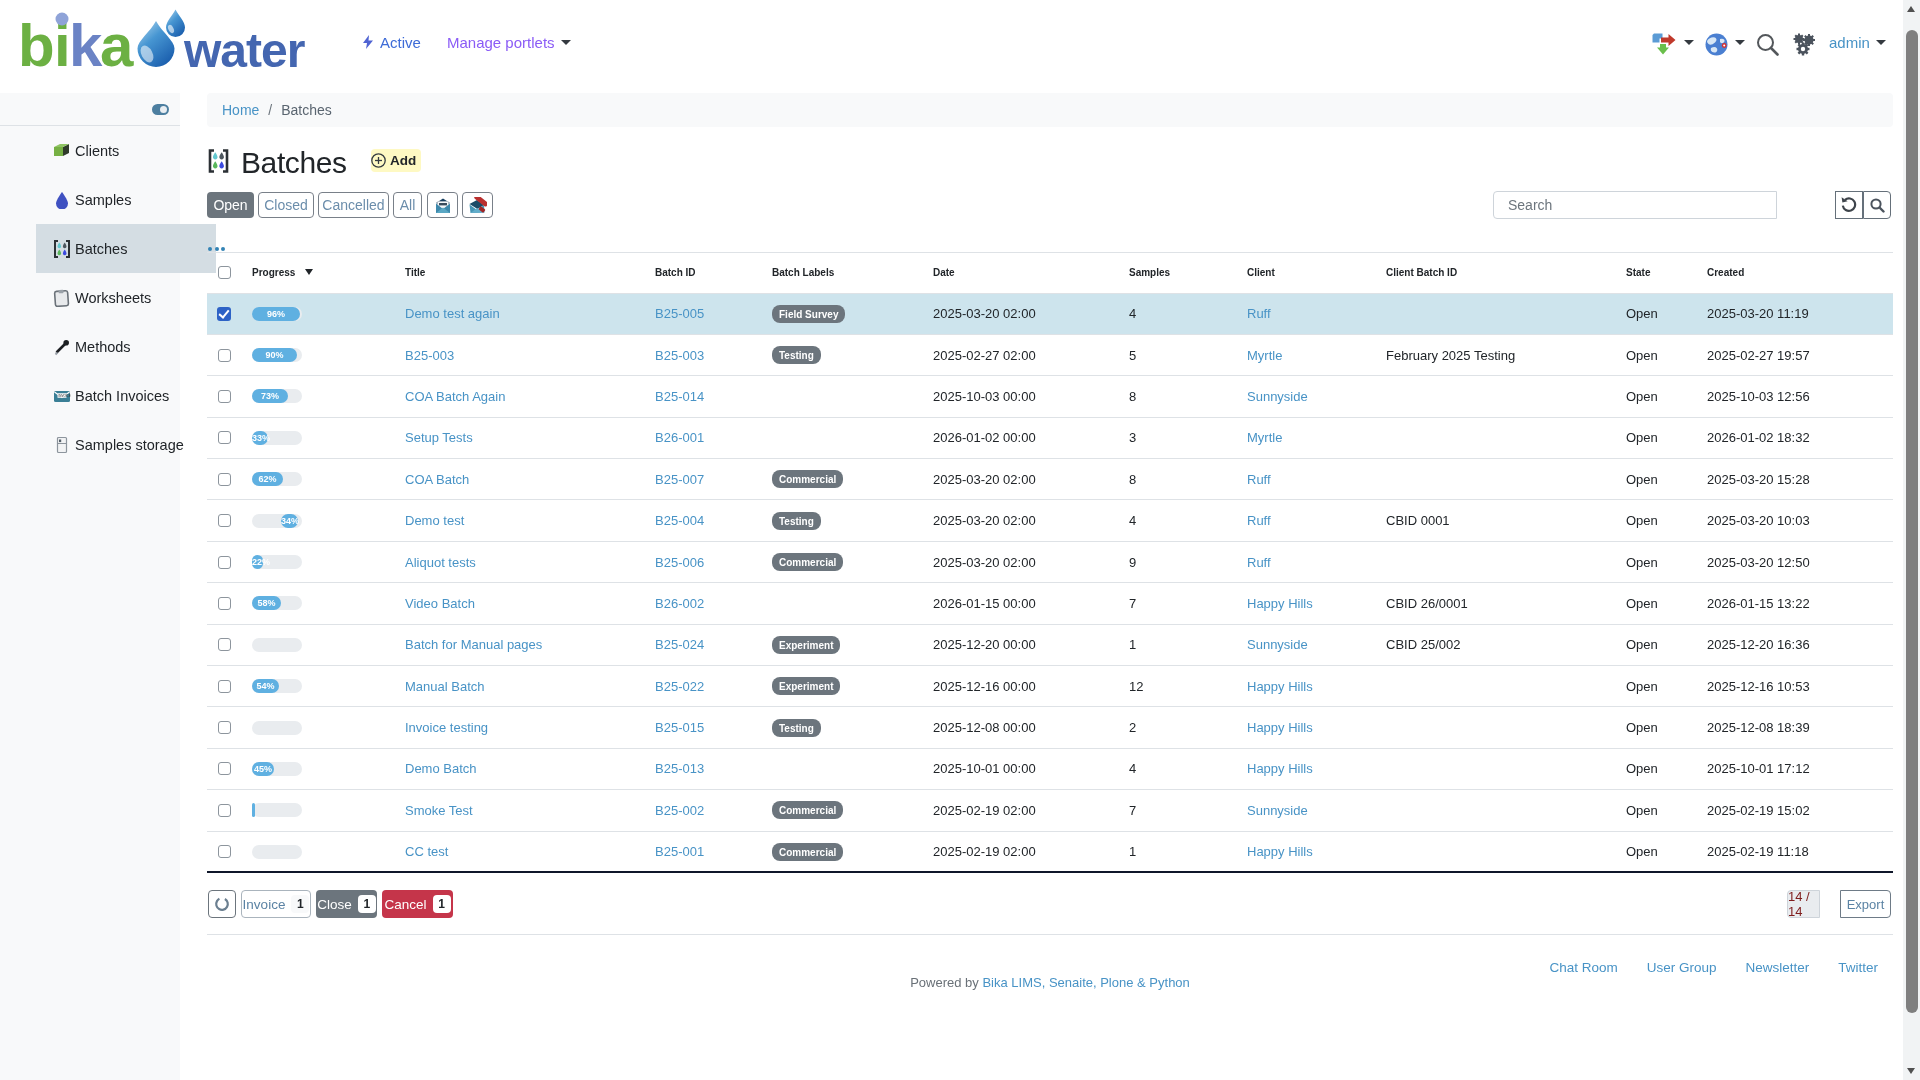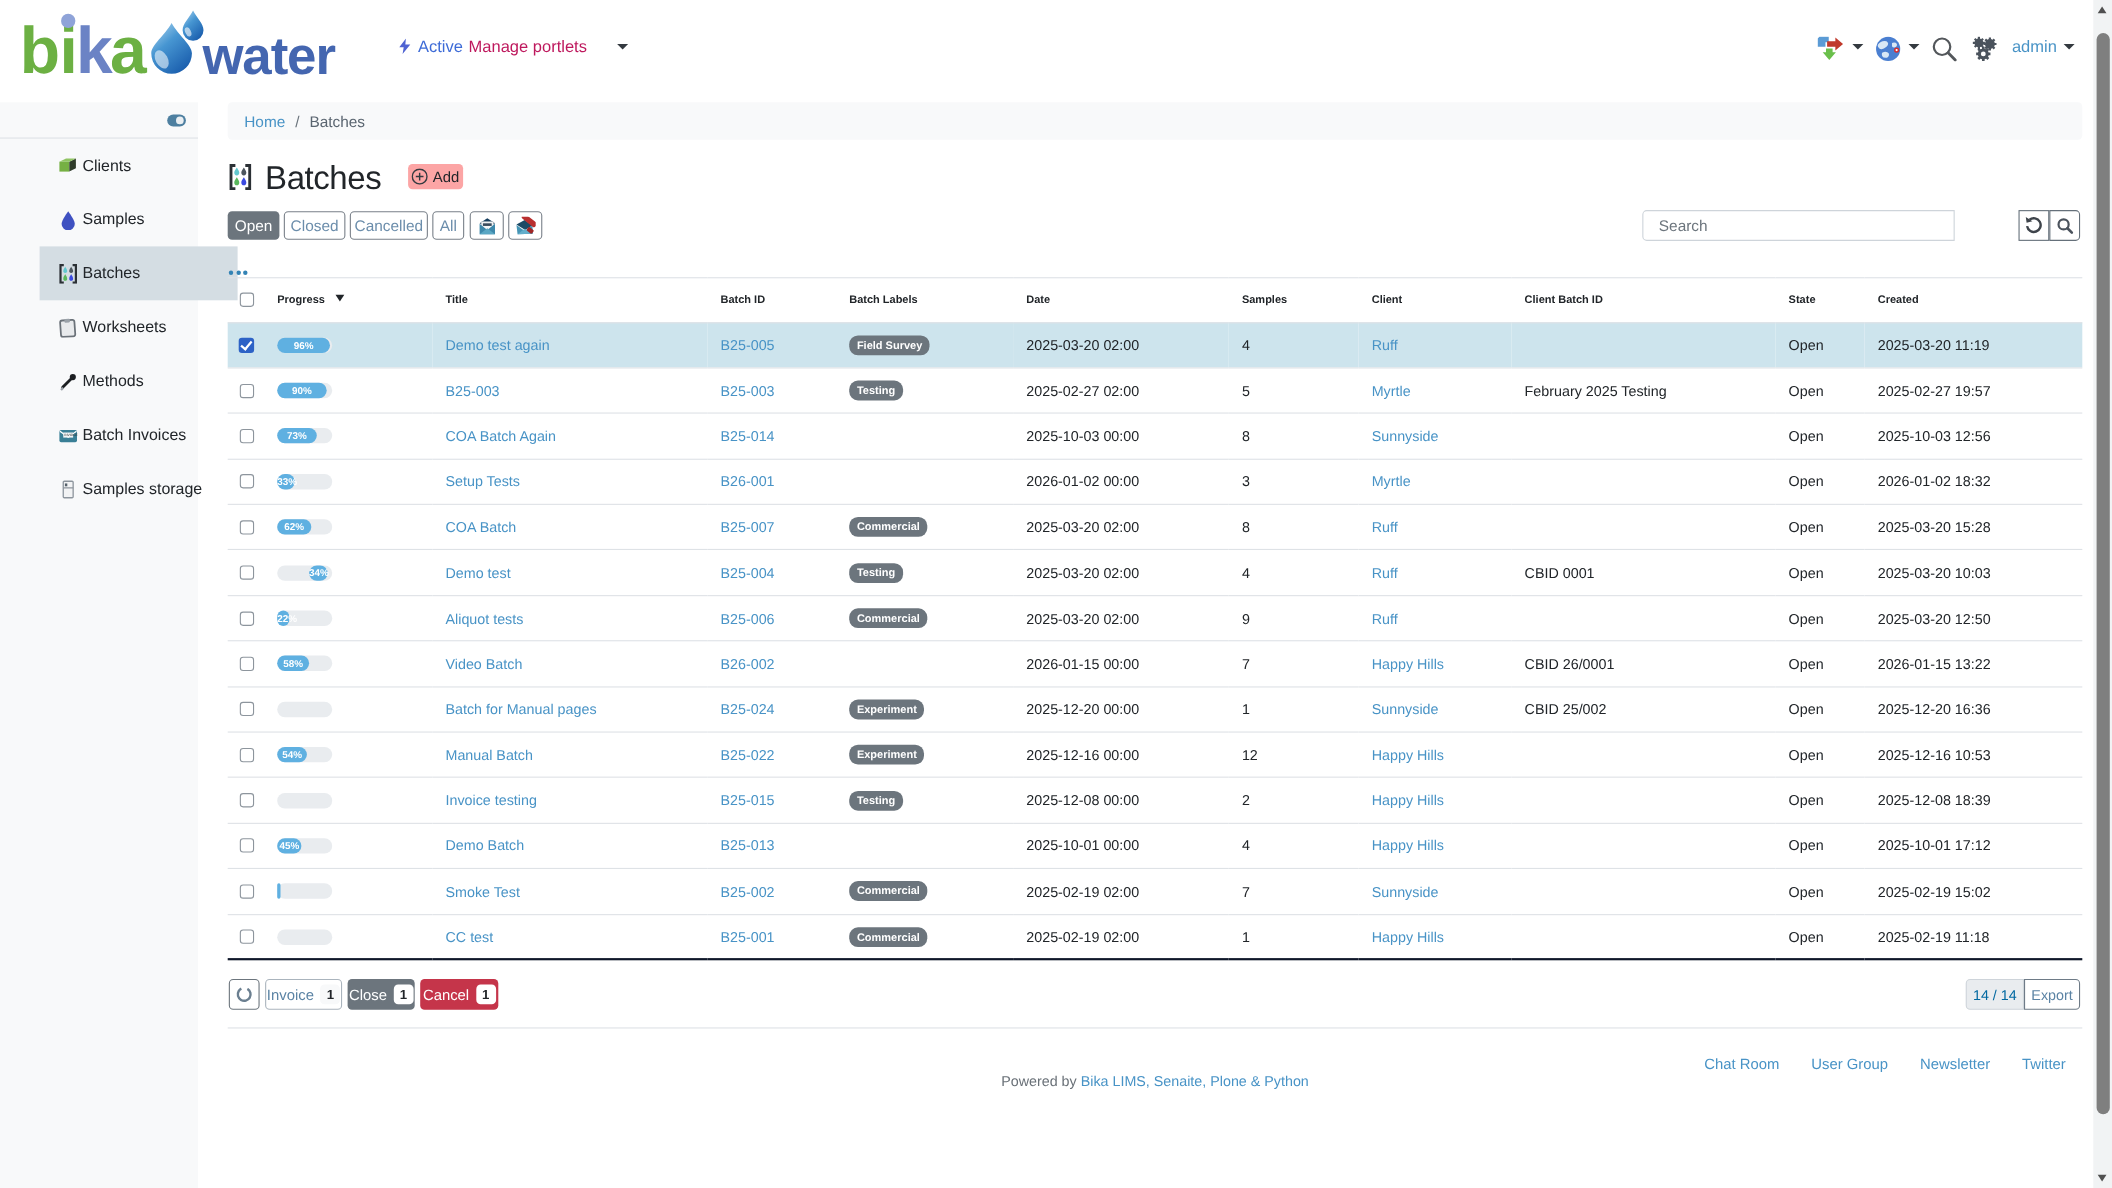--- a/index.html
+++ b/index.html
@@ -30,23 +30,23 @@
 
 
 #breadcrumb { position:absolute; left:207px; top:93px; width:1686px; height:34px;
   background:#f8f9fa; border-radius:4px; font-size:14px; line-height:34px; padding-left:15px; }
 #breadcrumb a { color:#4893c6; }
 #breadcrumb .sep { color:#6c757d; margin:0 9px; }
 #breadcrumb .cur { color:#5a6570; }
 
 #pgtitle { position:absolute; left:241px; top:146px; font-size:30px; font-weight:500; color:#212529; letter-spacing:-0.4px; }
 #titleicon { position:absolute; left:208px; top:149px; }
-#addbtn { position:absolute; left:371px; top:149px; width:50px; height:23px; background:#fca5a5;
+#addbtn { position:absolute; left:371px; top:149px; width:50px; height:23px; background:#fef9c3;
   border-radius:4px; font-size:13.5px; color:#212529; display:flex; align-items:center;
-  justify-content:center; gap:4px; }
+  justify-content:flex-start; gap:4px;font-weight:bold; }
 
 .fbtn { position:absolute; top:192px; height:26px; border-radius:4px; font-size:14px;
   display:flex; align-items:center; justify-content:center; }
 .fbtn.dark { background:#6c757d; color:#fff; }
 .fbtn.lite { background:#fff; border:1px solid #798089; color:#6b8dab; }
 
 #searchwrap { position:absolute; left:1493px; top:191px; width:398px; height:28px; }
 #searchinput { position:absolute; left:0; top:0; width:284px; height:28px; border:1px solid #ced4da;
   border-radius:4px 0 0 4px; font-size:14px; color:#6c757d; line-height:26px; padding-left:14px; background:#fff; }
 .sbtn { position:absolute; top:0; width:28px; height:28px; background:#fff; border:1px solid #65707a;
@@ -113,21 +113,21 @@
     <ellipse cx="127" cy="46" rx="5.5" ry="9" transform="rotate(-28 127 46)" fill="#ffffff" opacity="0.55"></ellipse>
     <path d="M155.5 1.5 C158.5 7.5 165 13.5 165 19.5 a9.5 9.5 0 1 1 -19 0 C146 13.5 152.5 7.5 155.5 1.5 z" fill="url(#dropg)"></path>
     <ellipse cx="151" cy="21" rx="2.6" ry="4.4" transform="rotate(-25 151 21)" fill="#ffffff" opacity="0.6"></ellipse>
     <text x="164" y="59" font-family="Liberation Sans, sans-serif" font-weight="bold" font-size="48" letter-spacing="-1" fill="#4466b0">water</text>
   </svg>
 
   <svg class="abs" style="left:362px; top:35px;" width="12" height="14" viewBox="0 0 12 14">
     <path d="M7 0 L1 8 L5 8 L4 14 L11 5.5 L6.5 5.5 Z" fill="#4f63d2"></path>
   </svg>
   <a class="navtxt" style="left:380px; color:#3d6bd7;">Active</a>
-  <span class="navtxt" style="left:426px; color:#be185d;">Manage portlets</span>
+  <span class="navtxt" style="left:447px; color:#8b5cf6;">Manage portlets</span>
   <span class="caret abs" style="left:561px; top:40px;"></span>
 
   <svg class="abs" style="left:1652px; top:33px;" width="24" height="23" viewBox="0 0 24 23">
     <path d="M2 0.5 L10.5 0.5 L10.5 5.5 L7.5 5.5 L7.5 9.5 L0.5 9.5 L0.5 2 Z" fill="#5b9bd5"></path>
     <path d="M9 4.5 L16.5 4.5 L16.5 1 L23.5 7 L16.5 13 L16.5 9.5 L9 9.5 Z" fill="#c0392b"></path>
     <path d="M8 11 L14 11 L14 14.5 L17 14.5 L11 21.5 L5 14.5 L8 14.5 Z" fill="#6abf4b"></path>
   </svg>
   <span class="caret abs" style="left:1684px; top:40px;"></span>
   <svg class="abs" style="left:1705px; top:33px;" width="23" height="23" viewBox="0 0 23 23">
     <circle cx="11.5" cy="11.5" r="11" fill="#4a7fd1"></circle>
@@ -591,21 +591,21 @@
 
 <div class="bbtn" style="left:208px; width:28px; background:#fff; border:1px solid #6c757d;">
   <svg width="16" height="16" viewBox="0 0 16 16">
       <circle cx="8" cy="8" r="5.8" fill="none" stroke="#6b7f90" stroke-width="2.2" stroke-dasharray="30 7" transform="rotate(-60 8 8)"></circle>
     </svg>
 </div>
 <div class="bbtn" style="left:241px; width:70px; background:#fff; border:1px solid #aab4bd; color:#5b83a4;">Invoice <span class="bbadge" style="background:#f8f9fa; color:#212529;">1</span></div>
 <div class="bbtn" style="left:316px; width:61px; background:#6c757d; color:#fff;">Close <span class="bbadge" style="background:#fff; color:#212529;">1</span></div>
 <div class="bbtn" style="left:382px; width:71px; background:#c5354a; color:#fff;">Cancel <span class="bbadge" style="background:#fff; color:#212529;">1</span></div>
 
-<div class="bbtn" style="left:1787px; width:53px; background:#e9ecef; border:1px solid #ced4da; color:#0369a1; border-radius:4px 0 0 4px; font-size:13px;">14 / 14</div>
+<div class="bbtn" style="left:1787px; width:33px; background:#e9ecef; border:1px solid #ced4da; color:#7f1d1d; border-radius:4px 0 0 4px; font-size:13px;">14 / 14</div>
 <div class="bbtn" style="left:1840px; width:51px; background:#fff; border:1px solid #6e7b87; color:#5b83a4; border-radius:0 4px 4px 0; font-size:13px;">Export</div>
 
 <div id="hr2"></div>
 <div id="flinks"><a>Chat Room</a><a>User Group</a><a>Newsletter</a><a>Twitter</a></div>
 <div id="powered">Powered by <a>Bika LIMS, Senaite, Plone &amp; Python</a></div>
 
 <div id="scrollbar">
   <div class="sarrow" style="top:6px; border-bottom:6px solid #505050;"></div>
   <div id="thumb"></div>
   <div class="sarrow" style="top:1068px; border-top:6px solid #505050;"></div>

